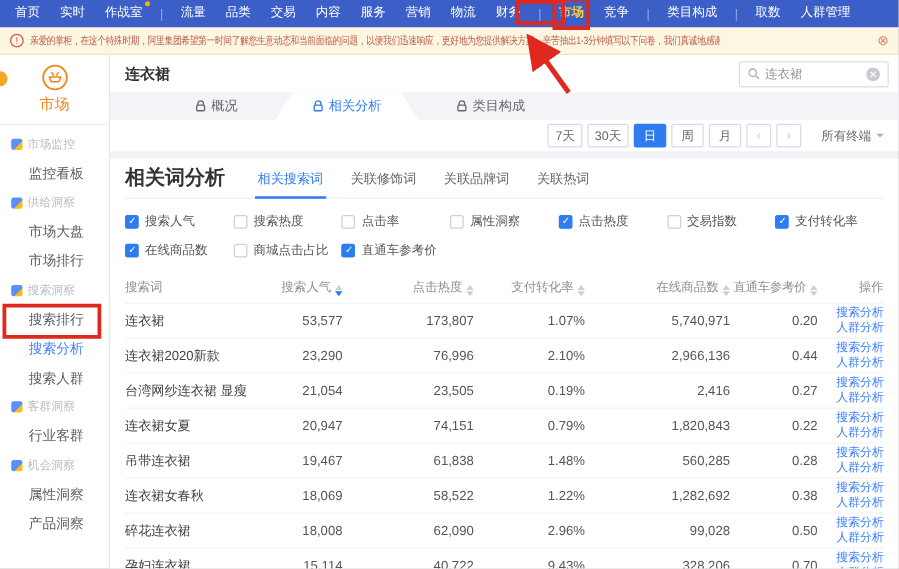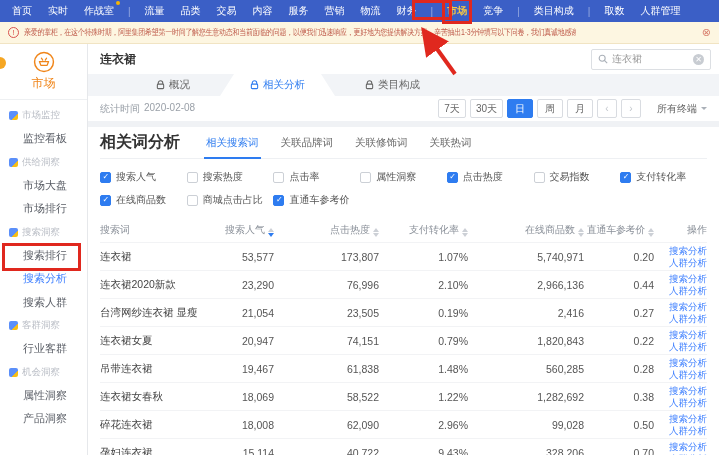--- a/index.html
+++ b/index.html
@@ -212,24 +212,20 @@
                   <path d="M2.5 4.5V3.2a2.5 2.5 0 0 1 5 0v1.3" fill="none" stroke="currentColor" stroke-width="1.2"></path>
                   <rect x="1.5" y="4.5" width="7" height="5" rx="1" fill="none" stroke="currentColor" stroke-width="1.2"></rect>
                 </svg>
               </span>
               <span>类目构成</span>
             </div>
           </div>
       </div>
 
       <div class="toolbar">
-        <div class="stat-time">
-          <span>统计时间</span>
-          <span>2020-02-08</span>
-        </div>
         <div class="toolbar-right">
           <span id="range-buttons" style="display:flex;gap:4px;">
               <span class="range-btn">7天</span>
               <span class="range-btn">30天</span>
               <span class="range-btn active">日</span>
               <span class="range-btn">周</span>
               <span class="range-btn">月</span>
               <span class="range-btn muted">‹</span>
               <span class="range-btn muted">›</span>
             </span>
@@ -238,22 +234,22 @@
             <span class="caret-down"></span>
           </span>
         </div>
       </div>
 
       <div class="panel">
         <div class="panel-head">
           <div class="panel-title">相关词分析</div>
           <div class="word-tabs" id="word-tabs">
               <span class="word-tab active">相关搜索词</span>
+              <span class="word-tab">关联修饰词</span>
               <span class="word-tab">关联品牌词</span>
-              <span class="word-tab">关联修饰词</span>
               <span class="word-tab">关联热词</span>
             </div>
         </div>
         <div class="metrics" id="metrics">
             <label class="metric">
               <span class="cb checked"></span>
               <span>搜索人气</span>
             </label>
             <label class="metric">
               <span class="cb"></span>

